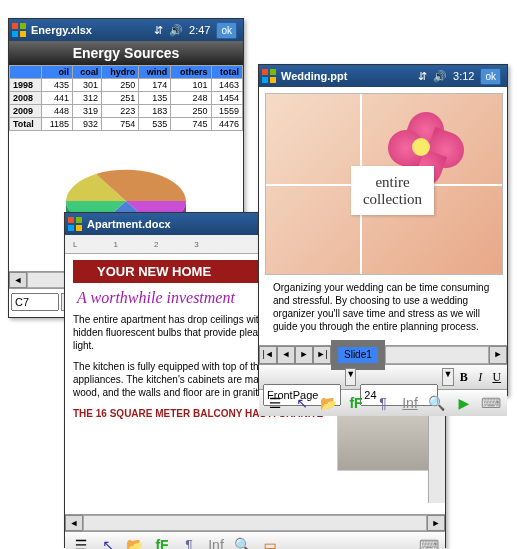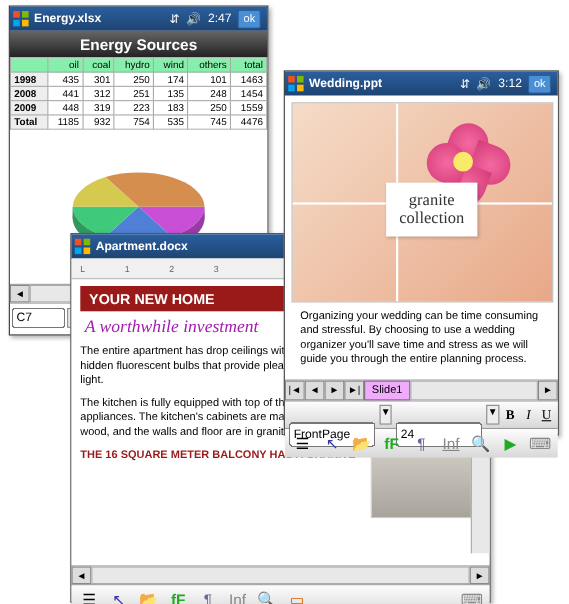--- a/index.html
+++ b/index.html
@@ -5,40 +5,40 @@
 body { margin:0; font-family:Tahoma,Arial,sans-serif; font-size:11px; background:#fff; position:relative; width:517px; height:549px; overflow:hidden; }
 .window { position:absolute; border:1px solid #333; background:#fff; box-shadow:2px 2px 4px rgba(0,0,0,0.3); }
 .titlebar { background:linear-gradient(to bottom,#2a5f9e,#1e4472); color:#fff; height:22px; display:flex; align-items:center; padding:0 2px; font-size:11px; }
 .titlebar .winlogo { width:16px; height:16px; margin-right:4px; }
 .titlebar .title { flex:1; font-weight:bold; }
 .titlebar .sysicons { display:flex; align-items:center; gap:6px; margin-right:4px; }
 .okbtn { background:#4a8fd4; color:#fff; padding:2px 4px; font-size:10px; border:1px solid #2a5f9e; border-radius:2px; cursor:pointer; }
 .winlogo svg { width:16px; height:16px; }
 
 
-#w-energy { left:8px; top:5px; width:234px; height:298px; }
+#w-energy { left:8px; top:18px; width:234px; height:298px; }
 .energy-header { background:linear-gradient(to bottom,#666,#222); color:#fff; text-align:center; font-weight:bold; padding:4px; font-size:14px; }
 .energy-table { width:100%; border-collapse:collapse; font-size:9px; }
 .energy-table th, .energy-table td { border:1px solid #aaa; padding:1px 3px; text-align:right; }
-.energy-table th { background:#86efac; font-weight:normal; }
+.energy-table th { background:#3b82f6; font-weight:bold; }
 .energy-table .ylabel { background:#eee; font-weight:bold; text-align:left; }
 .pie-area { height:140px; display:flex; align-items:center; justify-content:center; background:#fff; }
 .cellref { display:flex; align-items:center; border-top:1px solid #999; padding:2px; gap:2px; }
 .cellref input { width:40px; font-size:11px; }
 .dropbtn { border:1px solid #888; background:#eee; width:16px; height:16px; font-size:9px; text-align:center; cursor:pointer; }
 .scroll-h { display:flex; align-items:center; border-top:1px solid #999; height:16px; }
 .scroll-h .sbtn { width:16px; height:14px; border:1px solid #888; background:#ddd; font-size:9px; text-align:center; cursor:pointer; line-height:14px; }
 .scroll-h .strack { flex:1; background:#e8e8e8; height:14px; border:1px solid #aaa; }
 
 
 #w-apt { left:64px; top:212px; width:380px; height:334px; }
 .ruler { height:18px; background:#f0f0f0; border-bottom:1px solid #aaa; display:flex; align-items:center; padding:0 8px; font-size:8px; color:#666; }
 .ruler span { margin-right:36px; }
 .apt-body { padding:6px 8px; background:#fff; height:248px; overflow:hidden; }
-.apt-h1 { background:#9a1a1a; color:#fff; padding:4px 8px; font-weight:bold; font-size:13px; }
+.apt-h1 { background:#9a1a1a; color:#fff; padding:4px 24px; font-weight:bold; font-size:13px; }
 .apt-h2 { color:#a21caf; font-style:italic; font-family:'Times New Roman',serif; font-size:16px; padding:6px 4px; }
 .apt-cols { display:flex; gap:8px; }
 .apt-text { flex:1; font-size:10px; line-height:1.3; }
 .apt-text p { margin:0 0 8px 0; }
 .apt-sub { color:#9a1a1a; font-weight:bold; font-size:10px; }
 .apt-imgs { width:100px; }
 .imgbox { width:100px; height:75px; margin-bottom:4px; border:1px solid #ccc; background:#dde5ee; }
 .imgbox.br { background:linear-gradient(#e8e4dc,#cdc8bc); }
 .imgbox.kt { background:linear-gradient(#d8d4cc,#a8a49c); }
 .toolbar { display:flex; align-items:center; background:linear-gradient(to bottom,#fdfdfd,#d8d8d8); border-top:1px solid #999; height:26px; padding:0 4px; gap:3px; }
@@ -59,21 +59,21 @@
 .flower .petal { position:absolute; width:36px; height:36px; background:radial-gradient(circle,#f46aa0,#d43a78); border-radius:50% 50% 50% 0; }
 .flower .p1 { top:0; left:20px; transform:rotate(20deg); }
 .flower .p2 { top:20px; left:40px; transform:rotate(110deg); }
 .flower .p3 { top:38px; left:18px; transform:rotate(200deg); }
 .flower .p4 { top:18px; left:0; transform:rotate(290deg); }
 .flower .center { position:absolute; top:26px; left:24px; width:18px; height:18px; background:#fbe96a; border-radius:50%; }
 .slide-label { position:absolute; left:36%; top:40%; background:#fff; padding:8px 12px; font-family:'Brush Script MT',cursive; font-size:15px; color:#333; text-align:center; line-height:1.1; box-shadow:1px 1px 3px rgba(0,0,0,0.2); }
 .slide-caption { font-size:10px; padding:6px 8px; line-height:1.3; }
 .slidenav { display:flex; align-items:center; border-top:1px solid #999; height:18px; font-size:10px; }
 .slidenav .sbtn { width:16px; height:16px; border:1px solid #888; background:#ddd; font-size:9px; text-align:center; cursor:pointer; line-height:14px; }
-.slidenav .slname { padding:0 6px; border:1px solid #737373; height:16px; line-height:16px; background:#f0abfc; }
+.slidenav .slname { padding:0 6px; border:7px solid #737373; height:16px; line-height:16px; background:#3b82f6; }
 .formatbar { display:flex; align-items:center; background:linear-gradient(to bottom,#fdfdfd,#d8d8d8); border-top:1px solid #999; height:24px; padding:0 4px; gap:4px; }
 .formatbar input[type=text] { width:70px; font-size:11px; height:16px;margin-top:35px; }
 .formatbar .fsize { width:28px; font-size:11px; height:16px; }
 .fbtn { width:18px; height:18px; border:1px solid transparent; text-align:center; cursor:pointer; font-size:12px; font-family:'Times New Roman',serif; line-height:18px; }
 </style>
 </head>
 <body>
 
 <div id="w-energy" class="window">
   <div class="titlebar">
@@ -245,21 +245,21 @@
     <div class="slide">
       <div class="slide-grid"></div>
       <div class="flower">
         <div class="petal p1"></div>
           <div class="petal p2"></div>
           <div class="petal p3"></div>
           <div class="petal p4"></div>
           <div class="center"></div>
       </div>
       <div class="slide-label">
-        <div>granite</div>
+        <div>entire</div>
         <div>collection</div>
       </div>
     </div>
     <div class="slide-caption">Organizing your wedding can be time consuming and stressful. By choosing to use a wedding organizer you'll save time and stress as we will guide you through the entire planning process.</div>
   </div>
   <div class="slidenav">
     <div class="sbtn">|◄</div>
     <div class="sbtn">◄</div>
     <div class="sbtn">►</div>
     <div class="sbtn">►|</div>

